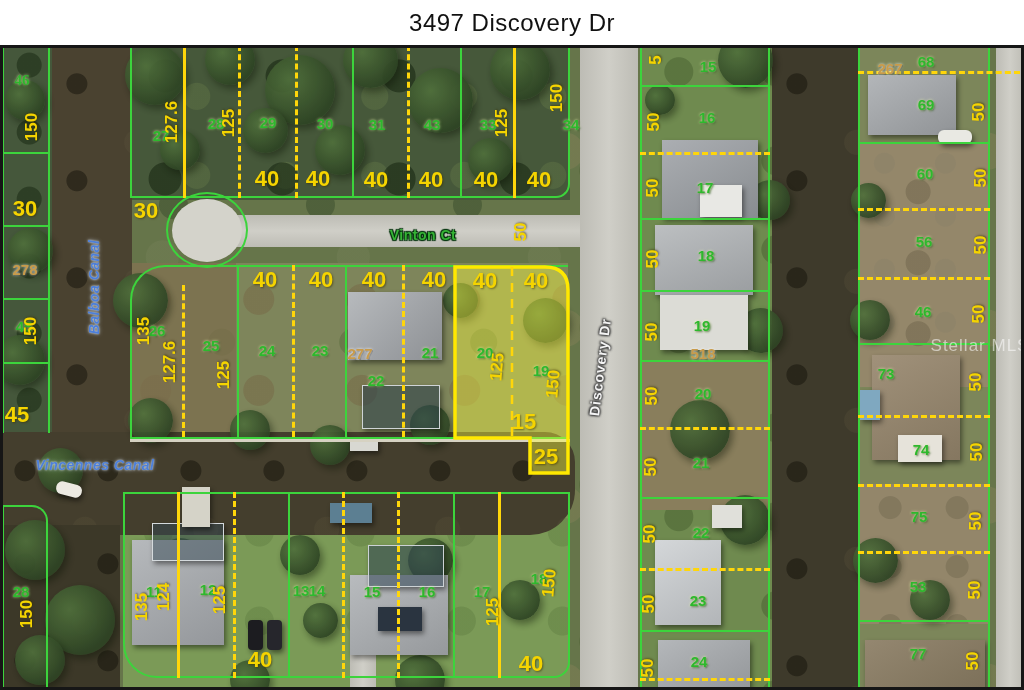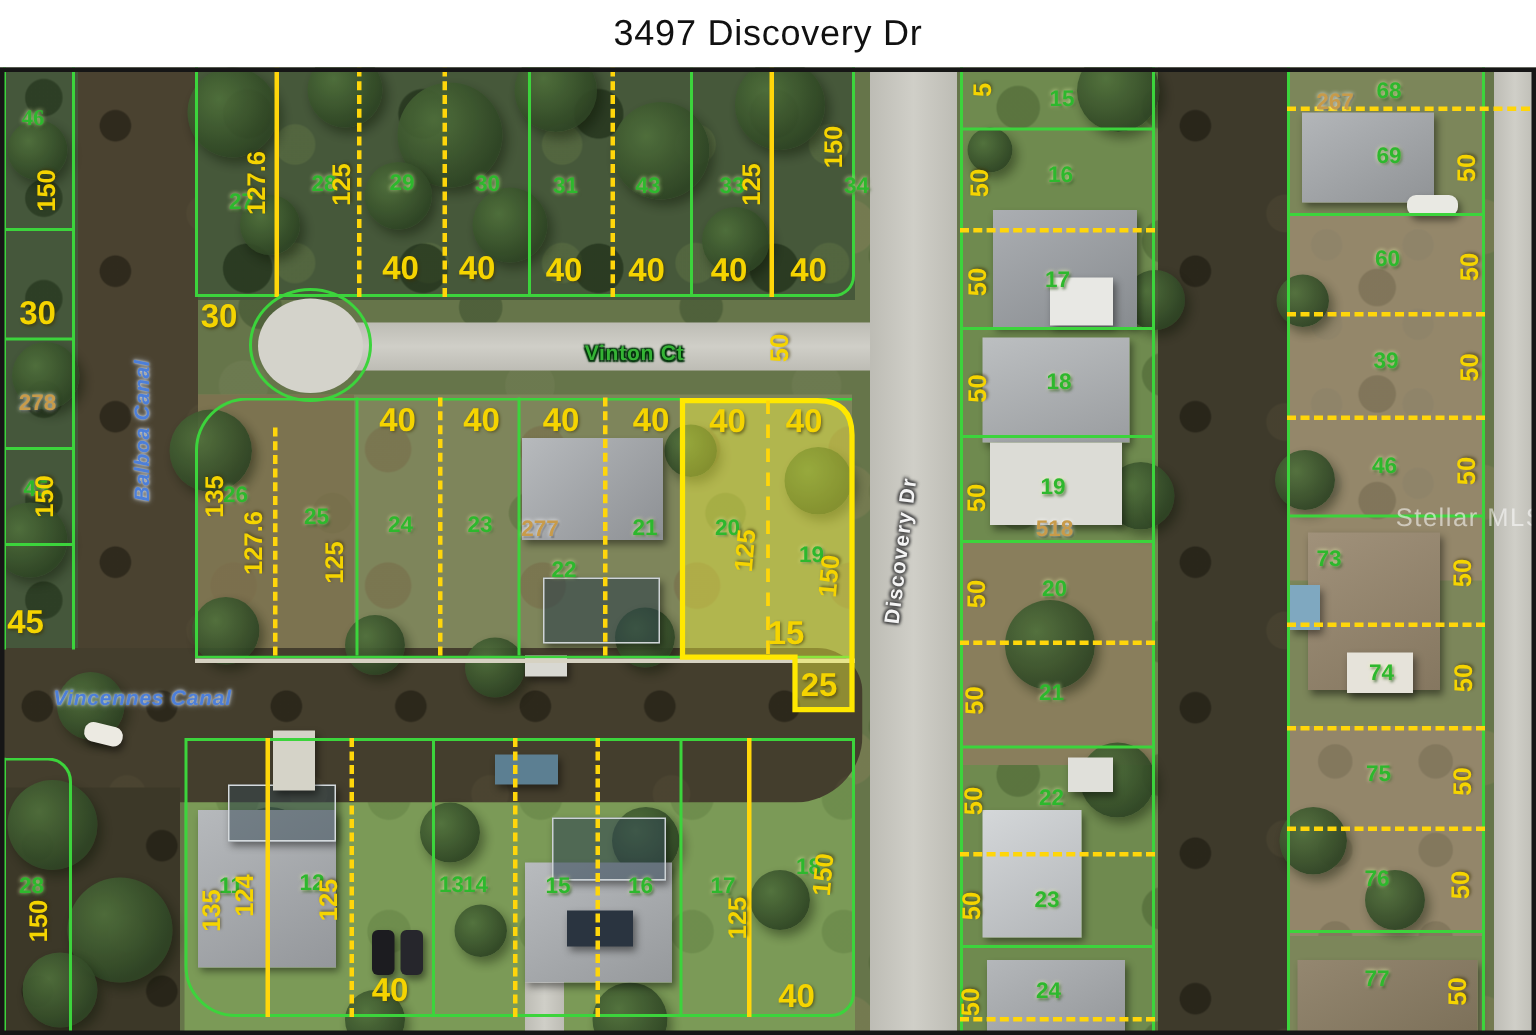--- a/index.html
+++ b/index.html
@@ -301,31 +301,31 @@
         <span class="lbl dim" style="left: 648px; top: 559px; transform: translate(-50%, -50%) rotate(-90deg);">50</span>
         <span class="lbl lot" style="left: 698px; top: 555px; transform: translate(-50%, -50%) rotate(0deg);">23</span>
         <span class="lbl dim" style="left: 647px; top: 623px; transform: translate(-50%, -50%) rotate(-90deg);">50</span>
         <span class="lbl lot" style="left: 699px; top: 616px; transform: translate(-50%, -50%) rotate(0deg);">24</span>
         <span class="lbl tan" style="left: 890px; top: 23px; transform: translate(-50%, -50%) rotate(0deg);">267</span>
         <span class="lbl lot" style="left: 926px; top: 16px; transform: translate(-50%, -50%) rotate(0deg);">68</span>
         <span class="lbl lot" style="left: 926px; top: 59px; transform: translate(-50%, -50%) rotate(0deg);">69</span>
         <span class="lbl dim" style="left: 978px; top: 67px; transform: translate(-50%, -50%) rotate(-90deg);">50</span>
         <span class="lbl lot" style="left: 925px; top: 128px; transform: translate(-50%, -50%) rotate(0deg);">60</span>
         <span class="lbl dim" style="left: 980px; top: 133px; transform: translate(-50%, -50%) rotate(-90deg);">50</span>
-        <span class="lbl lot" style="left: 924px; top: 196px; transform: translate(-50%, -50%) rotate(0deg);">39</span>
+        <span class="lbl lot" style="left: 924px; top: 196px; transform: translate(-50%, -50%) rotate(0deg);">56</span>
         <span class="lbl dim" style="left: 980px; top: 200px; transform: translate(-50%, -50%) rotate(-90deg);">50</span>
         <span class="lbl lot" style="left: 923px; top: 266px; transform: translate(-50%, -50%) rotate(0deg);">46</span>
         <span class="lbl dim" style="left: 978px; top: 269px; transform: translate(-50%, -50%) rotate(-90deg);">50</span>
         <span class="lbl lot" style="left: 886px; top: 328px; transform: translate(-50%, -50%) rotate(0deg);">73</span>
         <span class="lbl dim" style="left: 975px; top: 337px; transform: translate(-50%, -50%) rotate(-90deg);">50</span>
         <span class="lbl lot" style="left: 921px; top: 404px; transform: translate(-50%, -50%) rotate(0deg);">74</span>
         <span class="lbl dim" style="left: 976px; top: 407px; transform: translate(-50%, -50%) rotate(-90deg);">50</span>
         <span class="lbl lot" style="left: 919px; top: 471px; transform: translate(-50%, -50%) rotate(0deg);">75</span>
         <span class="lbl dim" style="left: 975px; top: 476px; transform: translate(-50%, -50%) rotate(-90deg);">50</span>
-        <span class="lbl lot" style="left: 918px; top: 541px; transform: translate(-50%, -50%) rotate(0deg);">76</span>
+        <span class="lbl lot" style="left: 918px; top: 541px; transform: translate(-50%, -50%) rotate(0deg);">53</span>
         <span class="lbl dim" style="left: 974px; top: 545px; transform: translate(-50%, -50%) rotate(-90deg);">50</span>
         <span class="lbl lot" style="left: 918px; top: 608px; transform: translate(-50%, -50%) rotate(0deg);">77</span>
         <span class="lbl dim" style="left: 972px; top: 616px; transform: translate(-50%, -50%) rotate(-90deg);">50</span>
         <span class="lbl lot" style="left: 154px; top: 546px; transform: translate(-50%, -50%) rotate(0deg);">11</span>
         <span class="lbl dim" style="left: 141px; top: 562px; transform: translate(-50%, -50%) rotate(-90deg);">135</span>
         <span class="lbl dim" style="left: 163px; top: 552px; transform: translate(-50%, -50%) rotate(-90deg);">124</span>
         <span class="lbl lot" style="left: 208px; top: 544px; transform: translate(-50%, -50%) rotate(0deg);">12</span>
         <span class="lbl dim" style="left: 219px; top: 555px; transform: translate(-50%, -50%) rotate(-90deg);">125</span>
         <span class="lbl lot" style="left: 262px; top: 545px; transform: translate(-50%, -50%) rotate(0deg); margin-left: 39px;">13</span>
         <span class="lbl lot" style="left: 317px; top: 545px; transform: translate(-50%, -50%) rotate(0deg);">14</span>

